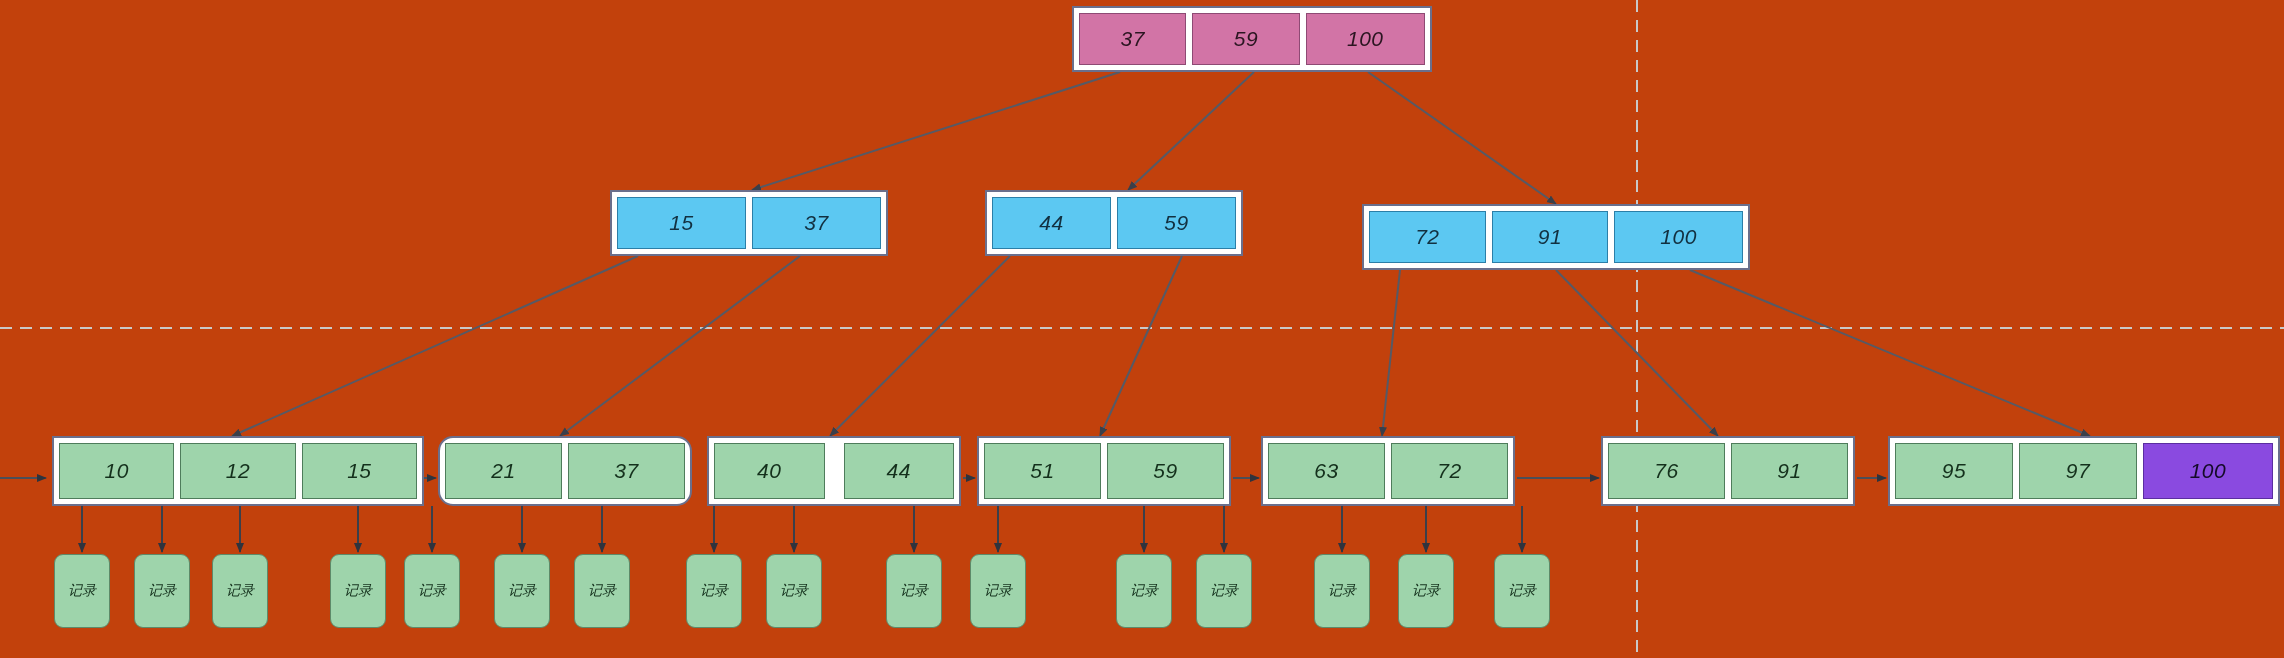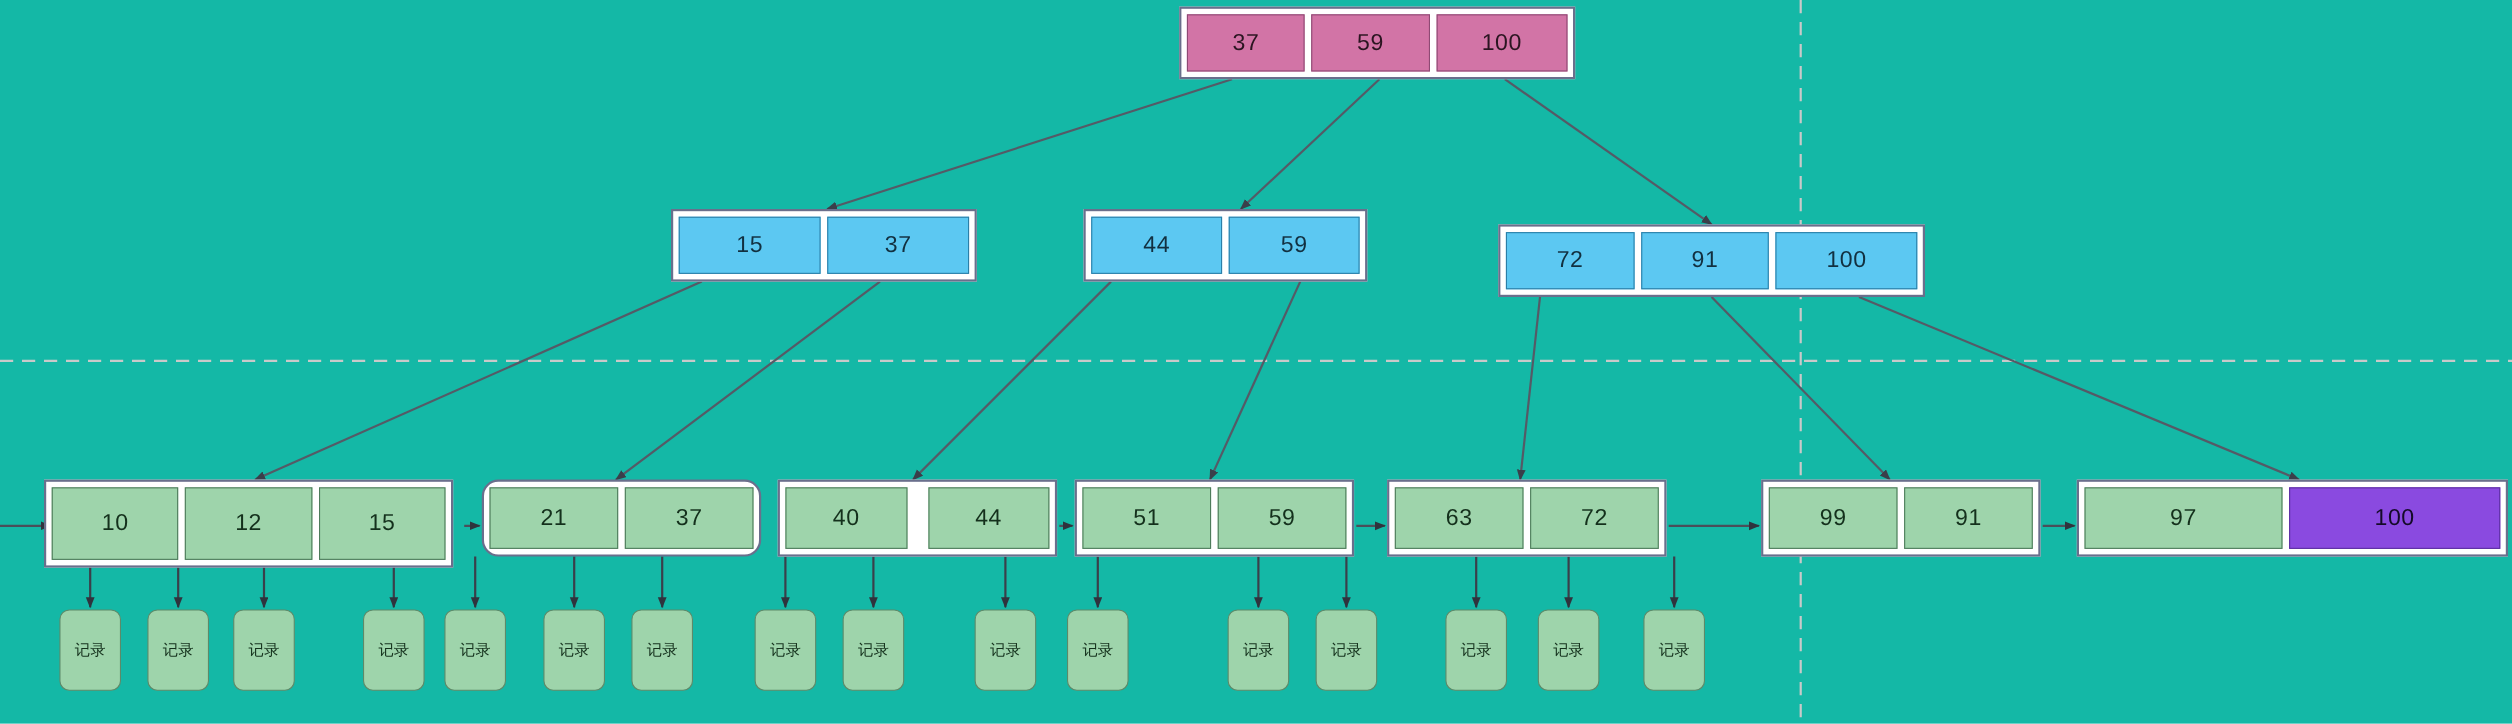--- a/index.html
+++ b/index.html
@@ -8,22 +8,23 @@
     padding: 0;
     background: #ffffff;
   }
   body {
     font-family: "Liberation Sans", "DejaVu Sans", sans-serif;
   }
   #canvas {
     position: relative;
     width: 2284px;
     height: 658px;
-    background: #14b8a6;
+    background: #c2410c;
     overflow: hidden;
+    font-style: italic;
   }
   #wires {
     position: absolute;
     left: 0;
     top: 0;
     width: 2284px;
     height: 658px;
     pointer-events: none;
   }
   
@@ -143,21 +144,21 @@
       </div>
       <div class="node" style="left: 985px; top: 190px; width: 258px; height: 66px;">
         <div class="cell internal">44</div>
         <div class="cell internal">59</div>
       </div>
       <div class="node" style="left: 1362px; top: 204px; width: 388px; height: 66px;">
         <div class="cell internal">72</div>
         <div class="cell internal">91</div>
         <div class="cell internal">100</div>
       </div>
-      <div class="node" style="left: 40px; top: 436px; width: 372px; height: 80px;">
+      <div class="node" style="left: 52px; top: 436px; width: 372px; height: 70px;">
         <div class="cell leaf">10</div>
         <div class="cell leaf">12</div>
         <div class="cell leaf">15</div>
       </div>
       <div class="node" style="left: 438px; top: 436px; width: 254px; height: 70px; border-radius: 15px;">
         <div class="cell leaf">21</div>
         <div class="cell leaf">37</div>
       </div>
       <div class="node" style="left: 707px; top: 436px; width: 254px; height: 70px; gap: 19px;">
         <div class="cell leaf">40</div>
@@ -165,24 +166,25 @@
       </div>
       <div class="node" style="left: 977px; top: 436px; width: 254px; height: 70px; align-items: center;">
         <div class="cell leaf">51</div>
         <div class="cell leaf">59</div>
       </div>
       <div class="node" style="left: 1261px; top: 436px; width: 254px; height: 70px;">
         <div class="cell leaf">63</div>
         <div class="cell leaf">72</div>
       </div>
       <div class="node" style="left: 1601px; top: 436px; width: 254px; height: 70px;">
-        <div class="cell leaf">99</div>
+        <div class="cell leaf">76</div>
         <div class="cell leaf">91</div>
       </div>
       <div class="node" style="left: 1888px; top: 436px; width: 392px; height: 70px;">
+        <div class="cell leaf">95</div>
         <div class="cell leaf">97</div>
         <div class="cell highlight">100</div>
       </div>
     </div>
   <div id="records-layer">
       <div class="record" style="left: 54px; top: 554px; width: 56px; height: 74px;">记录</div>
       <div class="record" style="left: 134px; top: 554px; width: 56px; height: 74px;">记录</div>
       <div class="record" style="left: 212px; top: 554px; width: 56px; height: 74px;">记录</div>
       <div class="record" style="left: 330px; top: 554px; width: 56px; height: 74px;">记录</div>
       <div class="record" style="left: 404px; top: 554px; width: 56px; height: 74px;">记录</div>

